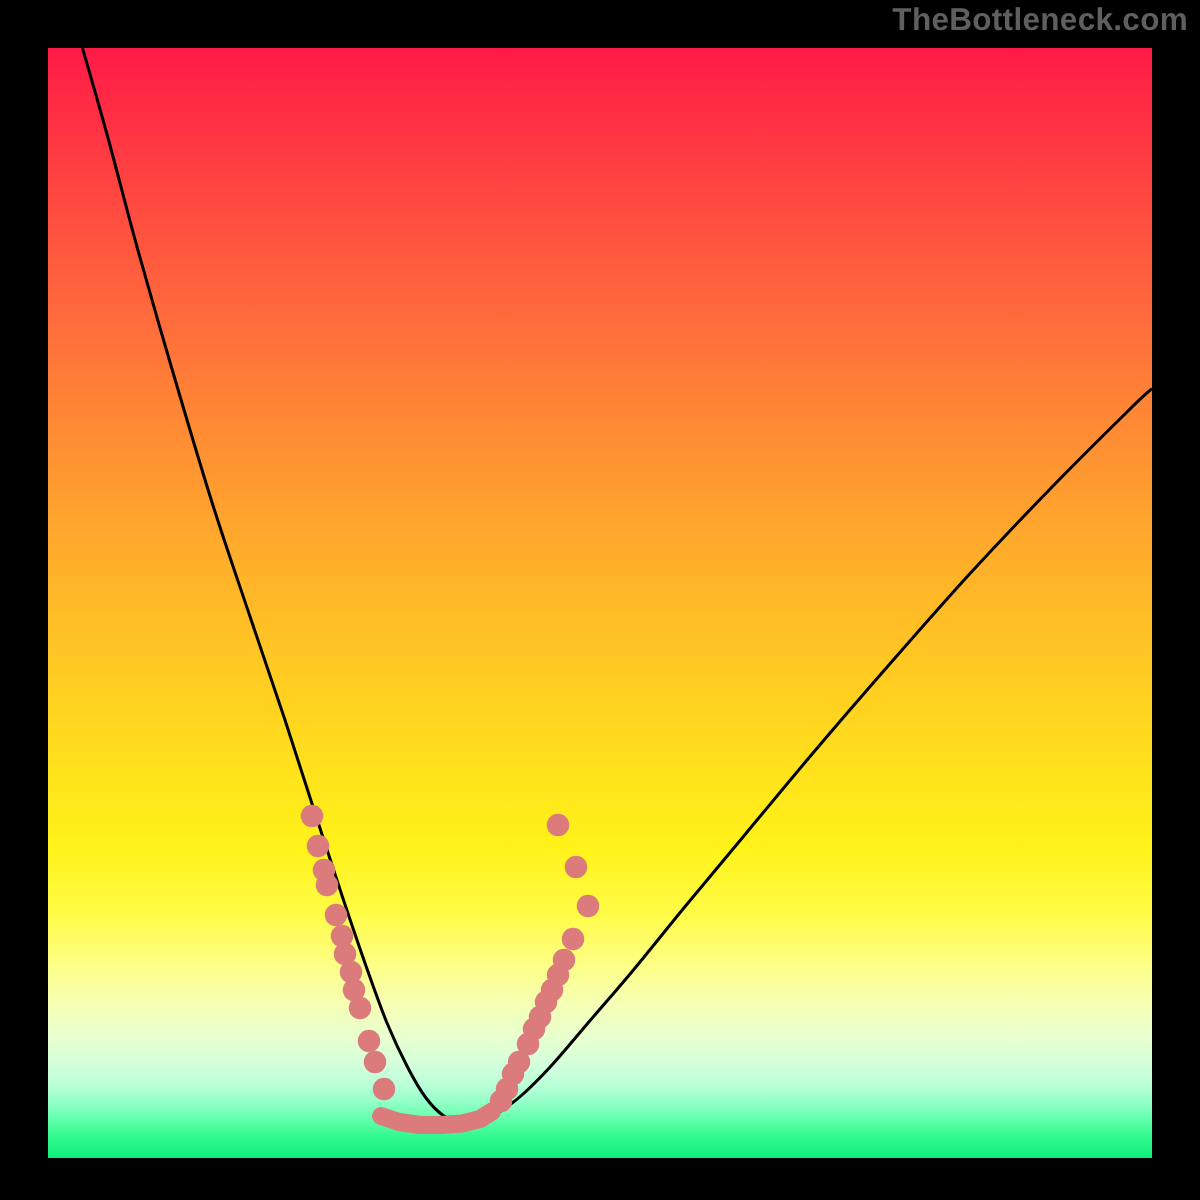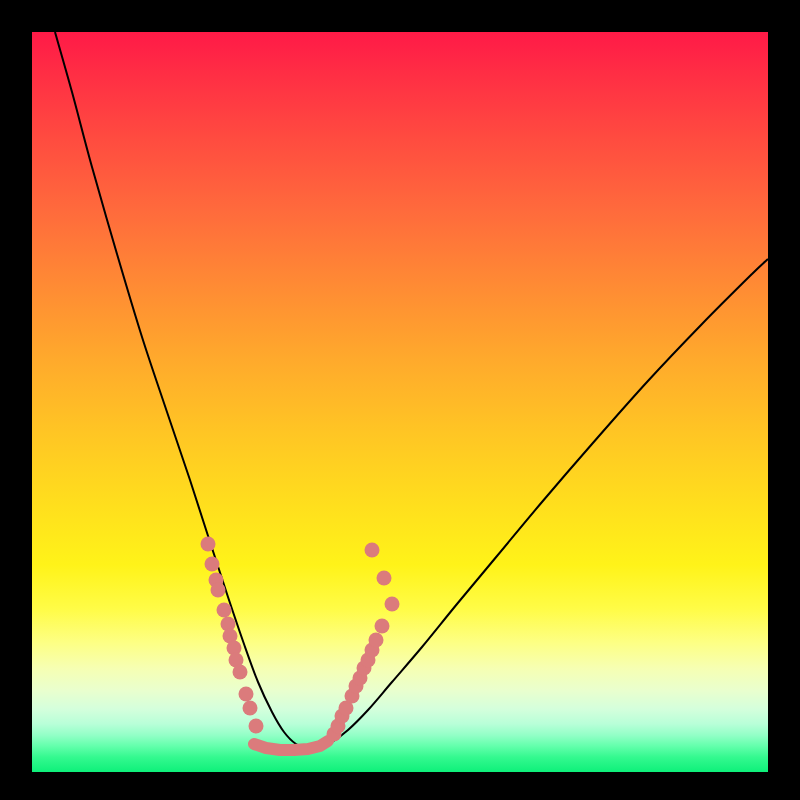--- a/index.html
+++ b/index.html
@@ -76,20 +76,21 @@
     stroke: #db7b7c;
     stroke-width: 12;
     stroke-linecap: round;
     stroke-linejoin: round;
   }
 </style>
 </head>
 <body>
 
 <div class="frame">
+  <div class="watermark">TheBottleneck.com</div>
   <div class="plot">
     <svg class="svglayer" viewBox="0 0 736 740">
       <path id="curve-path" class="curve" d="M 23 0 C 25.833333333333332 10, 33.833333333333336 37.5, 40 60 C 46.166666666666664 82.5, 52.5 108, 60 135 C 67.5 162, 76.66666666666667 193.66666666666666, 85 222 C 93.33333333333333 250.33333333333334, 101.66666666666667 278.6666666666667, 110 305 C 118.33333333333333 331.3333333333333, 127 356.1666666666667, 135 380 C 143 403.8333333333333, 150.83333333333334 426.3333333333333, 158 448 C 165.16666666666666 469.6666666666667, 171.66666666666666 490.5, 178 510 C 184.33333333333334 529.5, 190.33333333333334 548, 196 565 C 201.66666666666666 582, 207 597.8333333333334, 212 612 C 217 626.1666666666666, 221.33333333333334 638.6666666666666, 226 650 C 230.66666666666666 661.3333333333334, 235.66666666666666 671.6666666666666, 240 680 C 244.33333333333334 688.3333333333334, 248 694.6666666666666, 252 700 C 256 705.3333333333334, 260 709.3333333333334, 264 712 C 268 714.6666666666666, 272 715.3333333333334, 276 716 C 280 716.6666666666666, 284 717, 288 716 C 292 715, 295.3333333333333 713, 300 710 C 304.6666666666667 707, 310 703.3333333333334, 316 698 C 322 692.6666666666666, 328.6666666666667 686, 336 678 C 343.3333333333333 670, 351 660.5, 360 650 C 369 639.5, 379.1666666666667 628, 390 615 C 400.8333333333333 602, 412.5 587.1666666666666, 425 572 C 437.5 556.8333333333334, 450.8333333333333 541, 465 524 C 479.1666666666667 507, 494.1666666666667 488.6666666666667, 510 470 C 525.8333333333334 451.3333333333333, 542.5 432, 560 412 C 577.5 392, 596.6666666666666 370, 615 350 C 633.3333333333334 330, 652.5 310, 670 292 C 687.5 274, 709 252.83333333333334, 720 242 C 731 231.16666666666666, 733.3333333333334 229.5, 736 227"></path>
       <path id="trough-path" class="trough" d="M 222 712 L 234 716 L 248 718 L 262 718 L 276 717 L 288 714 L 296 709"></path>
       <g id="markers-left">
           <circle cx="176" cy="512" r="7.5" class="marker"></circle>
           <circle cx="180" cy="532" r="7.5" class="marker"></circle>
           <circle cx="184" cy="548" r="7.5" class="marker"></circle>
           <circle cx="186" cy="558" r="7.5" class="marker"></circle>
           <circle cx="192" cy="578" r="7.5" class="marker"></circle>

